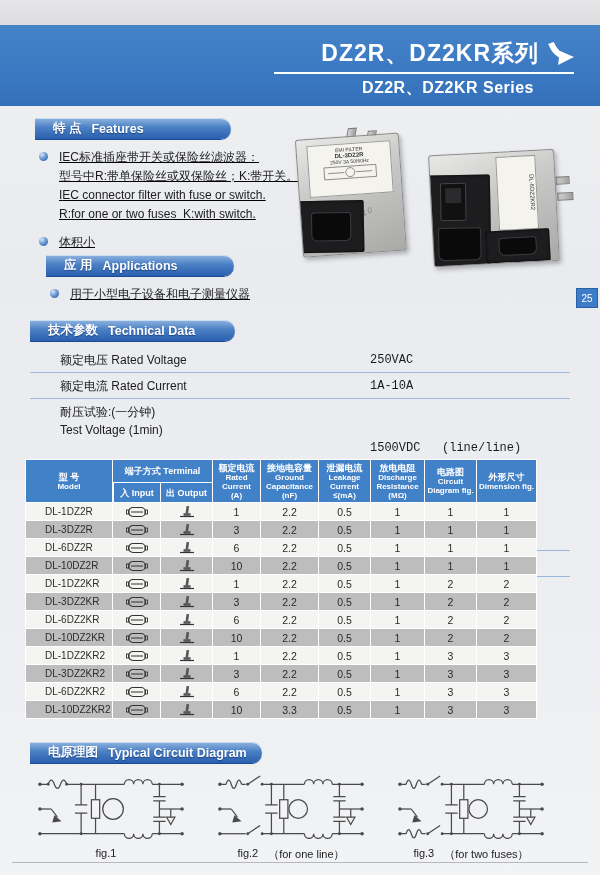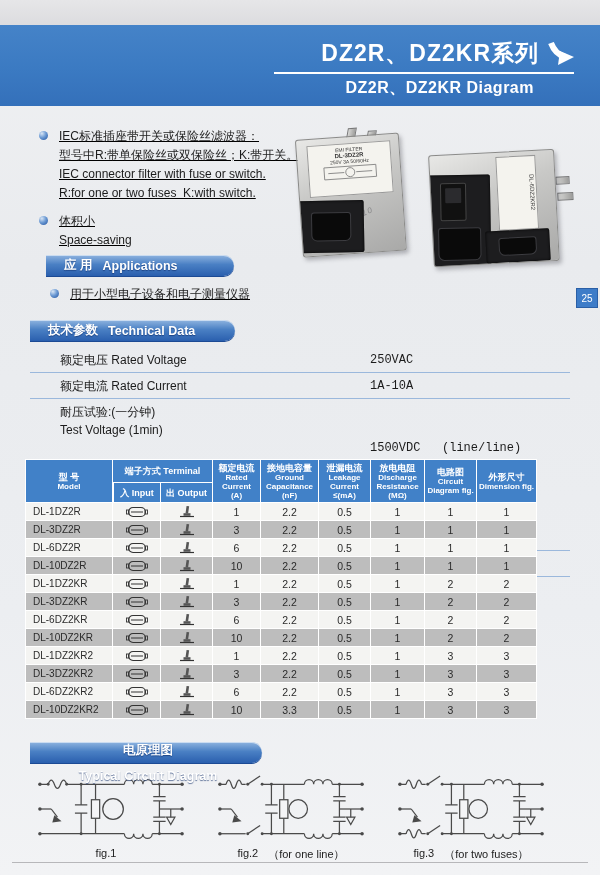--- a/index.html
+++ b/index.html
@@ -84,26 +84,26 @@
   table.mt th, table.mt td { border-right:1px solid #fff; border-bottom:1px solid #fff; }
   table.mt thead th { background:#4181c8; color:#fff; font-weight:bold;
     text-align:center; vertical-align:middle; padding:1px 0; }
   .h1 { font-size:9px; line-height:10px; }
   .h2 { font-size:8px; line-height:9px; }
   table.mt thead tr:first-child th { border-top:1px solid #fff; }
   table.mt thead th:first-child, table.mt tbody td:first-child { border-left:1px solid #fff; }
   table.mt tbody td { background:#f4f4f2; height:18px; font-size:10.5px; color:#2b2b2b;
     text-align:center; vertical-align:middle; padding:0; }
   table.mt tbody tr.alt td { background:#bdbdbd; }
-  table.mt td.c-model { text-align:left; padding-left:7px; font-size:10px; }
+  table.mt td.c-model { text-align:left; padding-left:19px; font-size:10px; }
   .term-icon { display:inline-block; vertical-align:middle; }
 
   
   .circuits { position:absolute; top:742px; left:30px; width:550px; }
-  .circuits .pill { width:232px;flex-direction:column; }
+  .circuits .pill { width:232px; }
   .fig-row { display:flex; margin-top:12px; gap:22px; padding-left:2px; }
   .fig-box { display:flex; flex-direction:column; align-items:center; }
   .fig-caption { margin-top:4px; font-size:11px; color:#222; display:flex; gap:10px; }
   svg.schem { stroke:#4a4a4a; fill:none; stroke-width:1.2; }
   svg.schem .dot { fill:#4a4a4a; stroke:none; }
   svg.schem .comp { fill:#f4f4f6; }
   .bottom-rule { position:absolute; top:862px; left:12px; right:12px; height:1px; background:#b7b7ba; }
 </style>
 </head>
 <body>
@@ -113,24 +113,28 @@
 
   <div class="banner">
     <div class="banner-title-row">
       <div class="banner-title-zh">DZ2R、DZ2KR系列</div>
       <svg width="27" height="24" viewBox="0 0 27 24">
         <path d="M4 1 C7 9 11 13 18 15" stroke="#fff" stroke-width="6" fill="none"></path>
         <polygon points="13,9 27,15 11,23" fill="#fff"></polygon>
       </svg>
     </div>
     <div class="banner-rule"></div>
-    <div class="banner-title-en">DZ2R、DZ2KR Diagram</div>
+    <div class="banner-title-en">DZ2R、DZ2KR Series</div>
   </div>
 
   <div class="feat">
+    <div class="pill">
+      <span>特 点</span>
+      <span>Features</span>
+    </div>
     <div class="bullet-item">
       <div class="ball"></div>
       <div class="tline">IEC标准插座带开关或保险丝滤波器：</div>
       <div class="tline">型号中R:带单保险丝或双保险丝；K:带开关。</div>
       <div class="tline">IEC connector filter with fuse or switch.</div>
       <div class="tline">R:for one or two fuses  K:with switch.</div>
     </div>
     <div class="bullet-item">
       <div class="ball"></div>
       <div class="tline">体积小</div>

